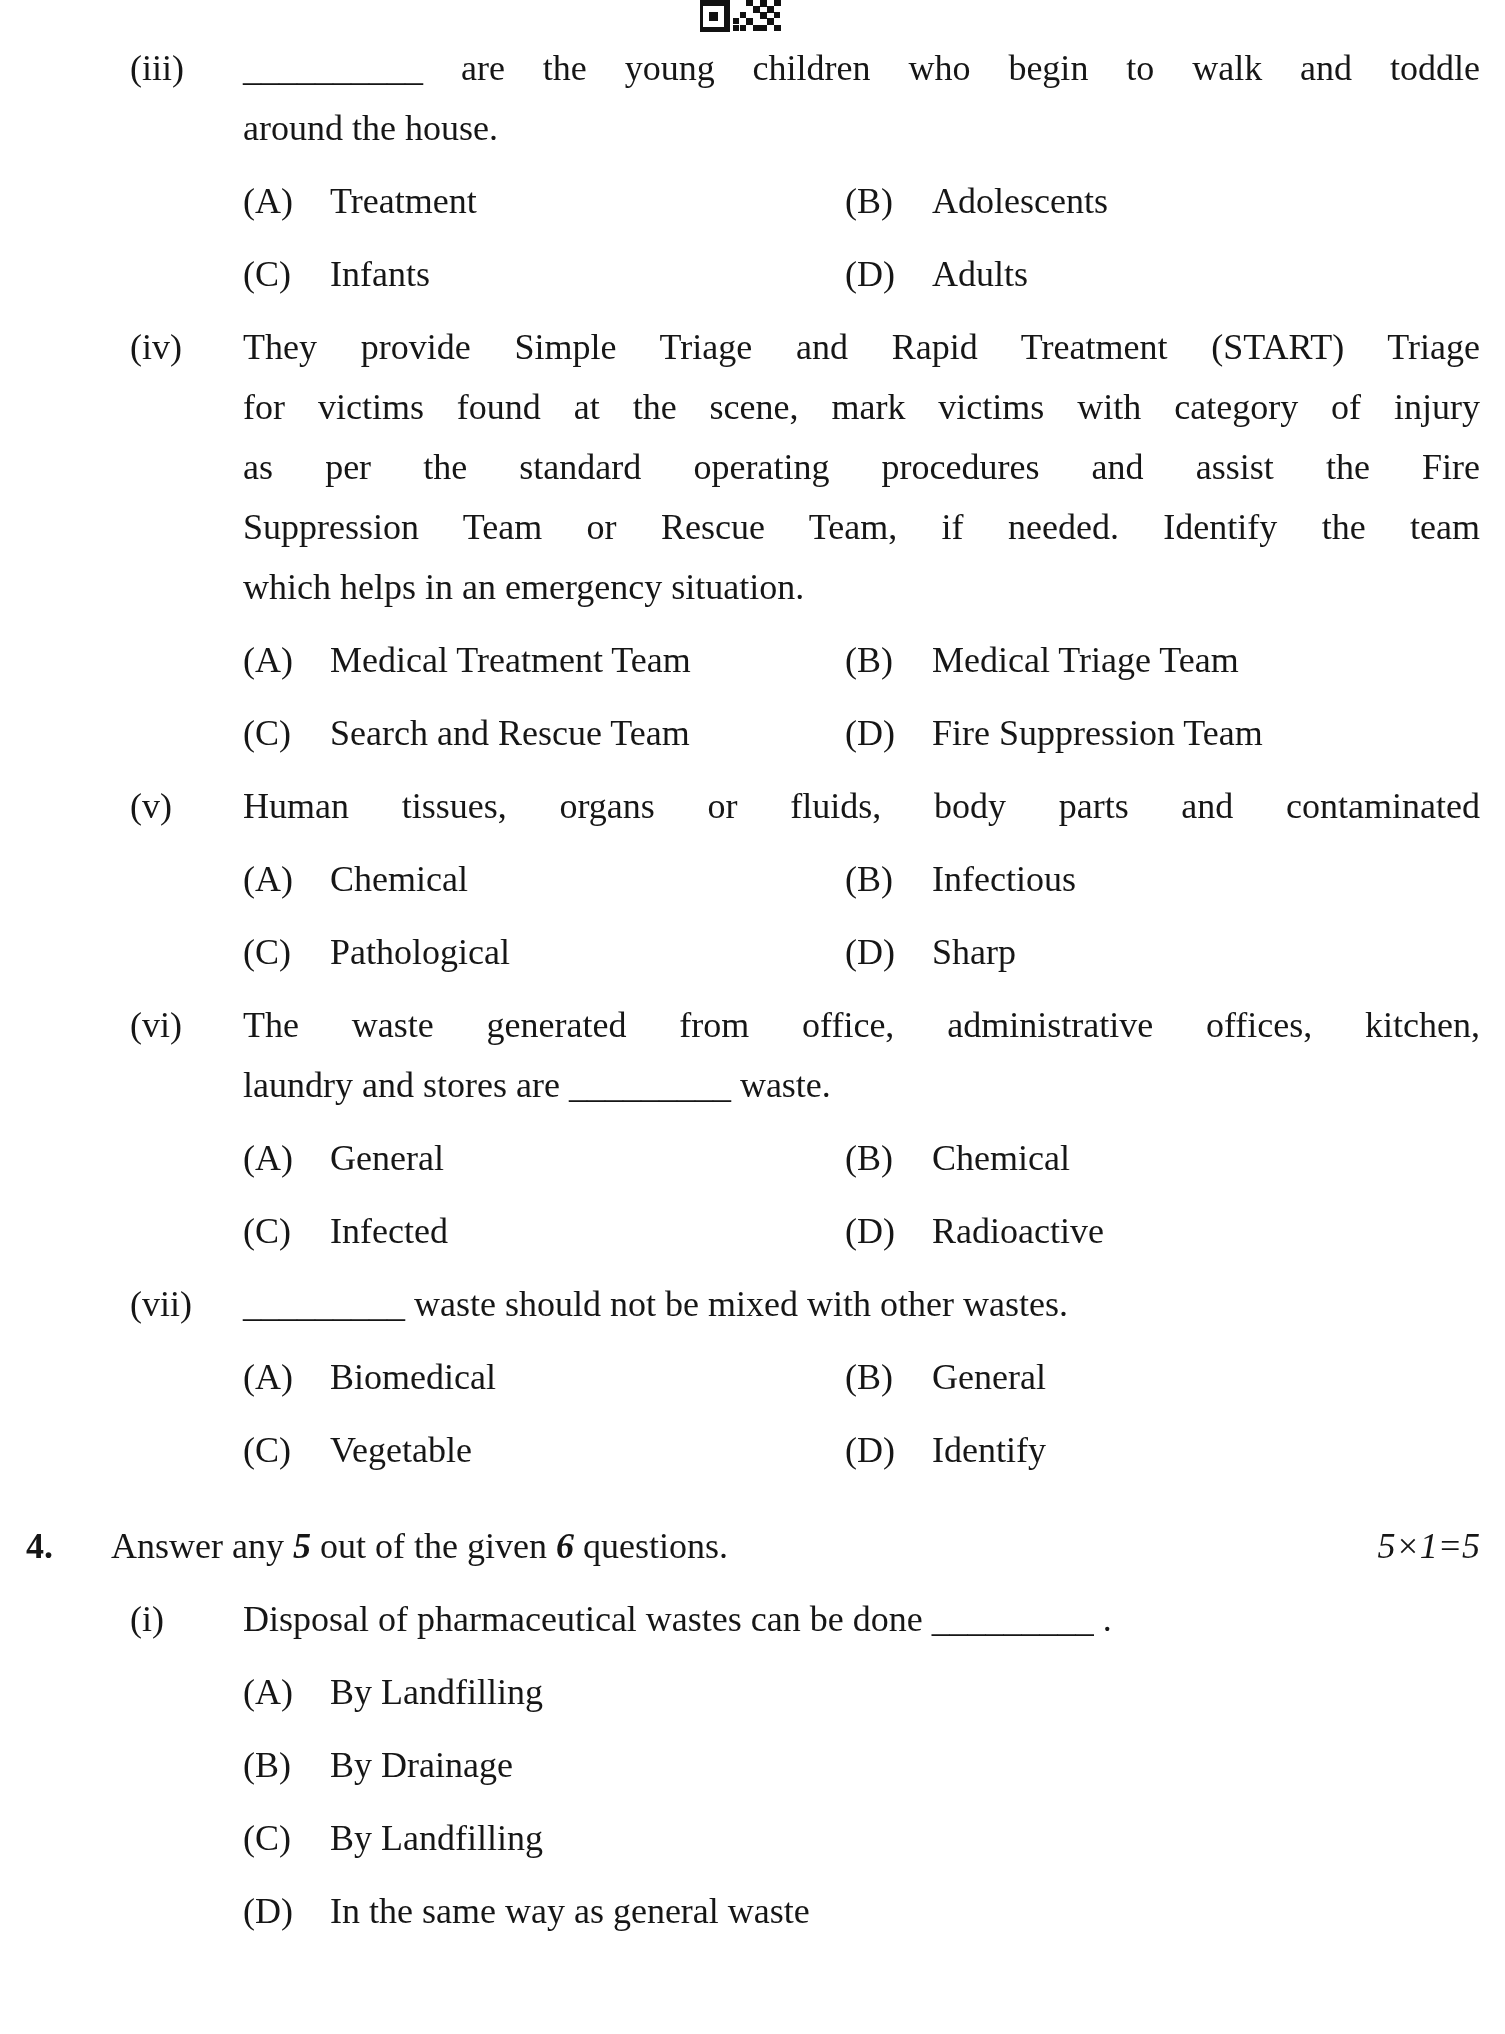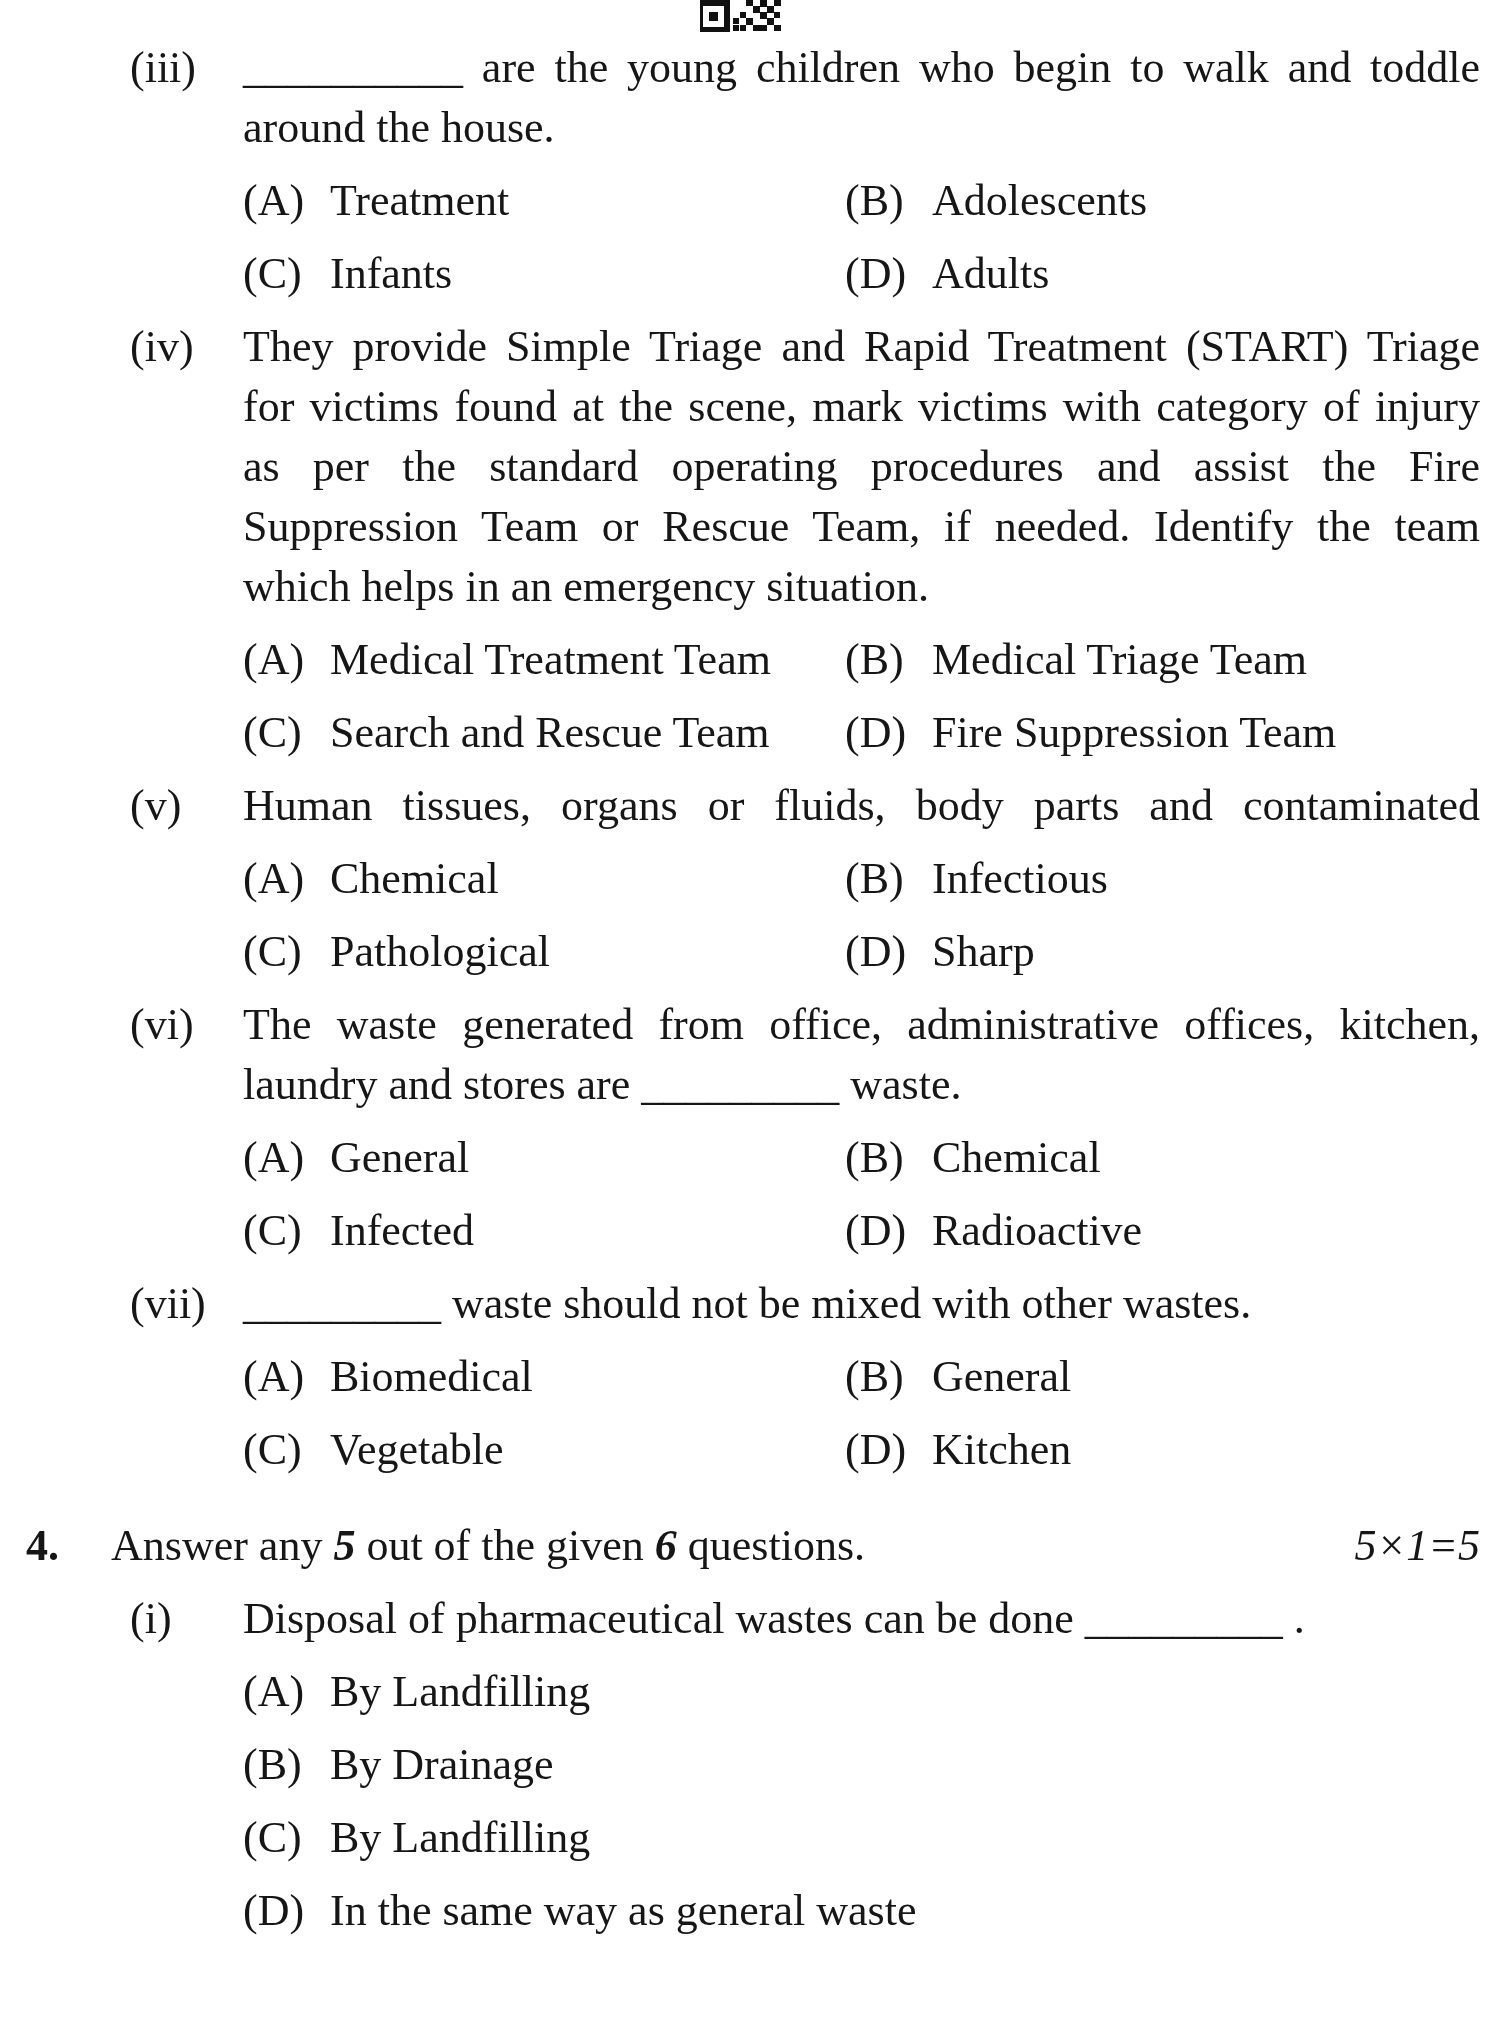--- a/index.html
+++ b/index.html
@@ -3,21 +3,21 @@
 <meta charset="utf-8">
 <style>
   html, body { margin: 0; padding: 0; background: #ffffff; }
   .page {
     position: relative;
     width: 1505px;
     height: 2034px;
     background: #ffffff;
     color: #161616;
     font-family: "Liberation Serif", serif;
-    font-size: 44px;
+    font-size: 36px;
     box-sizing: border-box;
     padding: 38px 25px 0 26px;
     overflow: hidden;
   }
   
   .qr { position: absolute; top: 0; left: 700px; width: 82px; height: 32px; }
 
   
   .mcq {
     margin: 0 0 13px 104px;
@@ -217,21 +217,21 @@
           <span class="otext">General</span>
         </div>
       </div>
       <div class="optrow">
         <div class="opt">
           <span class="omark">(C)</span>
           <span class="otext">Vegetable</span>
         </div>
         <div class="opt">
           <span class="omark">(D)</span>
-          <span class="otext">Kitchen</span>
+          <span class="otext">Identify</span>
         </div>
       </div>
     </div>
   </section>
 
   <section class="q4head">
     <div class="q4num">4.</div>
     <div class="q4text"><span>Answer any </span><span class="bnum">5</span><span> out of the given </span><span class="bnum">6</span><span> questions.</span></div>
     <div class="marks">5×1=5</div>
   </section>

